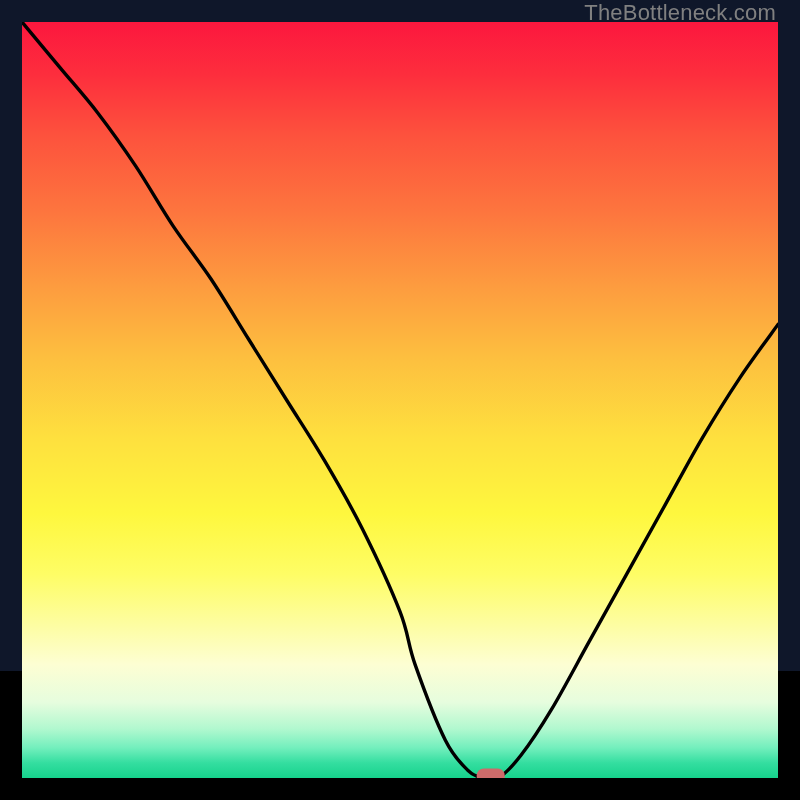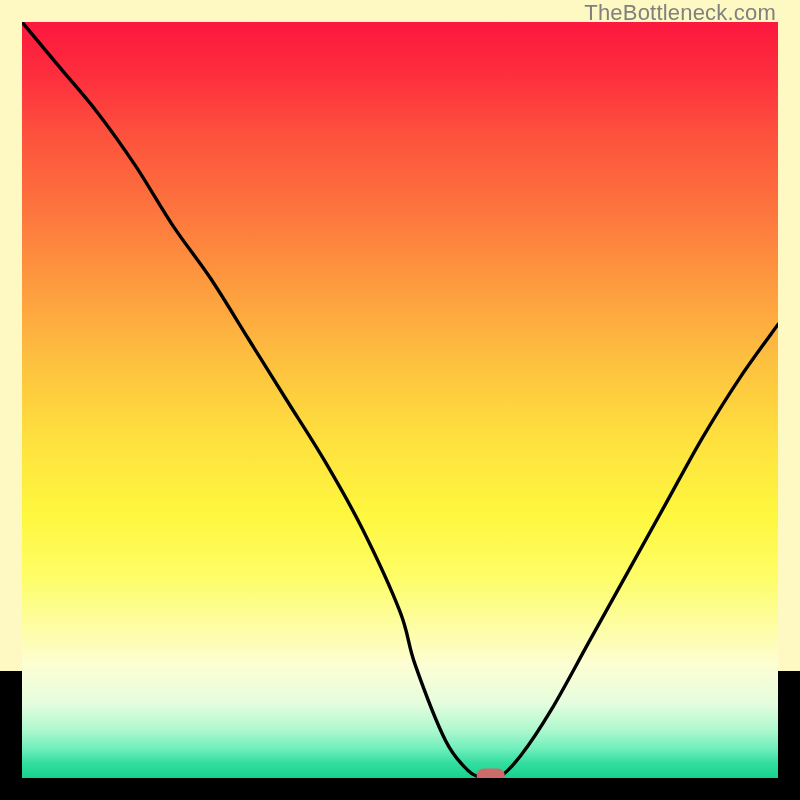--- a/index.html
+++ b/index.html
@@ -8,21 +8,21 @@
     width: 800px;
     height: 800px;
     background: #000;
     overflow: hidden;
     font-family: Arial, Helvetica, sans-serif;
   }
   .frame {
     position: relative;
     width: 800px;
     height: 671px;
-    background: #fef9c3;
+    background: #0f172a;
   }
   .plot-area {
     position: absolute;
     left: 22px;
     top: 22px;
     width: 756px;
     height: 756px;
     background: linear-gradient(to bottom,
       rgb(252, 23, 62) 0%,
       rgb(253, 46, 61) 7%,

